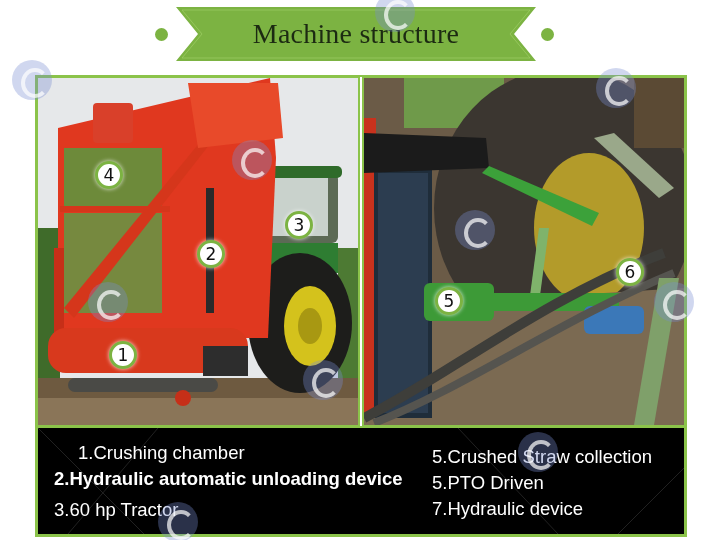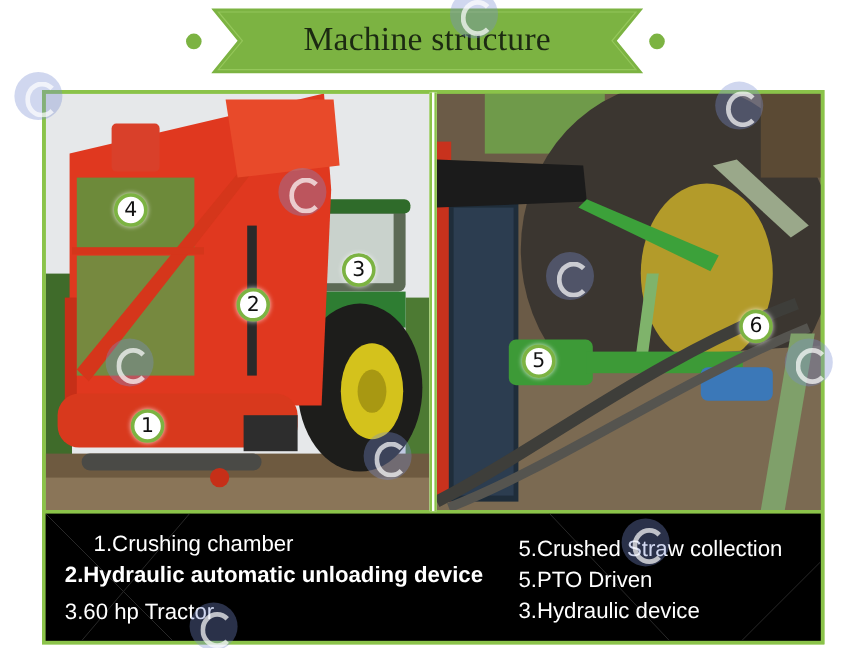--- a/index.html
+++ b/index.html
@@ -150,21 +150,21 @@
       <line x1="646" y1="40" x2="580" y2="106" stroke="#2a2a2a" stroke-width="0.8"></line>
     </svg>
     <div class="caption-col left">
       <div class="caption-item" style="top:14px;margin-left:24px;">1.Crushing chamber</div>
       <div class="caption-item" style="top:40px;font-weight:bold;">2.Hydraulic automatic unloading device</div>
       <div class="caption-item" style="top:56px;margin-top:15px;">3.60 hp Tractor</div>
     </div>
     <div class="caption-col right">
       <div class="caption-item" style="top:18px;">5.Crushed Straw collection</div>
       <div class="caption-item" style="top:44px;text-align:right;">5.PTO Driven</div>
-      <div class="caption-item" style="top:70px;">3.Hydraulic device</div>
+      <div class="caption-item" style="top:70px;">7.Hydraulic device</div>
     </div>
   </div>
 </div>
 
 <div class="wm" style="left:12px;top:60px;"></div>
 <div class="wm" style="left:375px;top:-8px;"></div>
 <div class="wm" style="left:596px;top:68px;"></div>
 <div class="wm" style="left:232px;top:140px;"></div>
 <div class="wm" style="left:88px;top:282px;"></div>
 <div class="wm" style="left:303px;top:360px;"></div>

